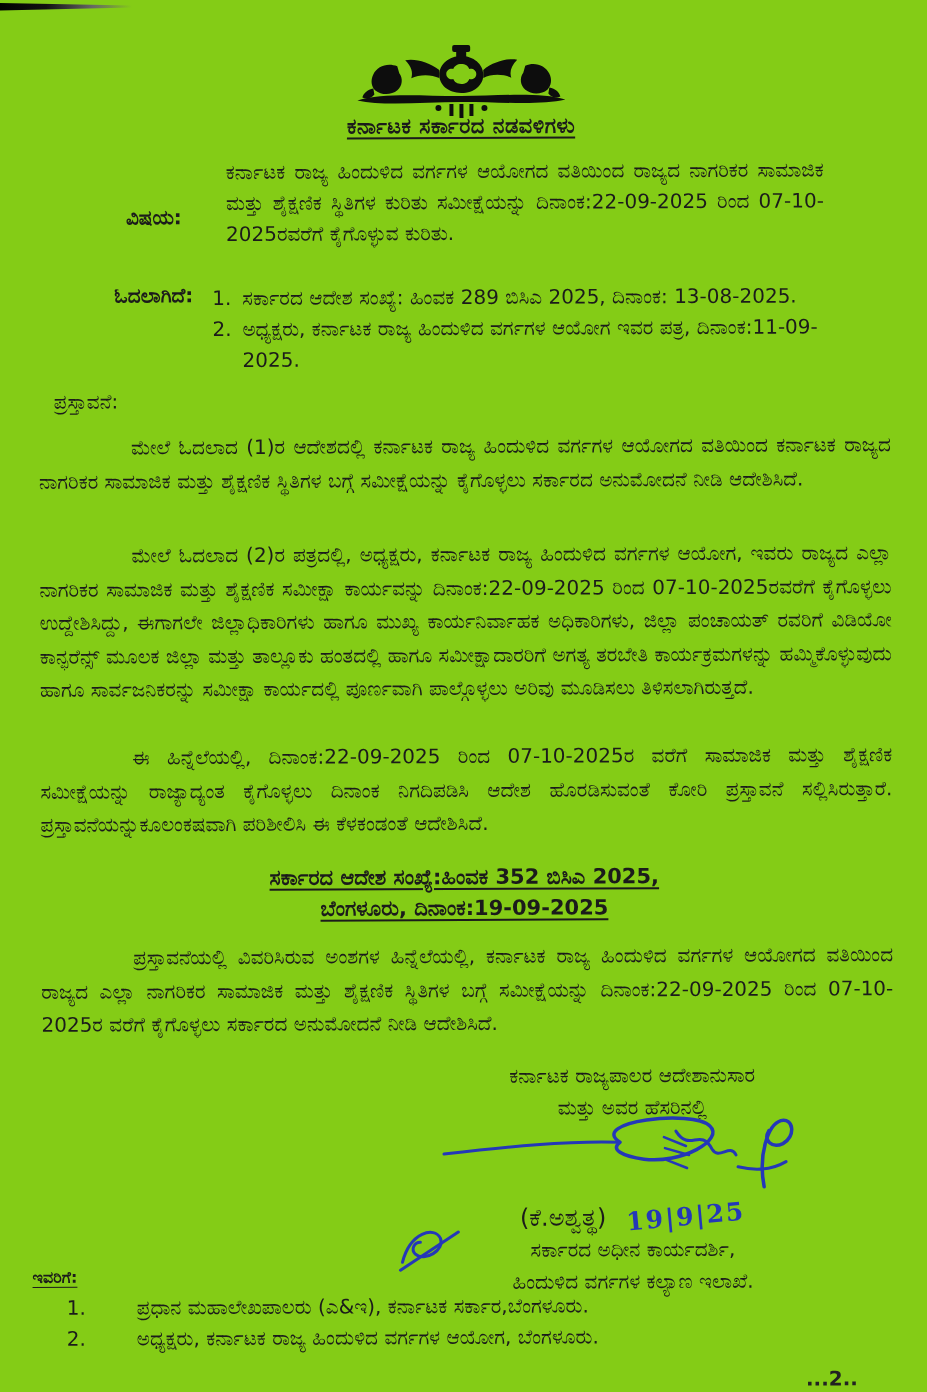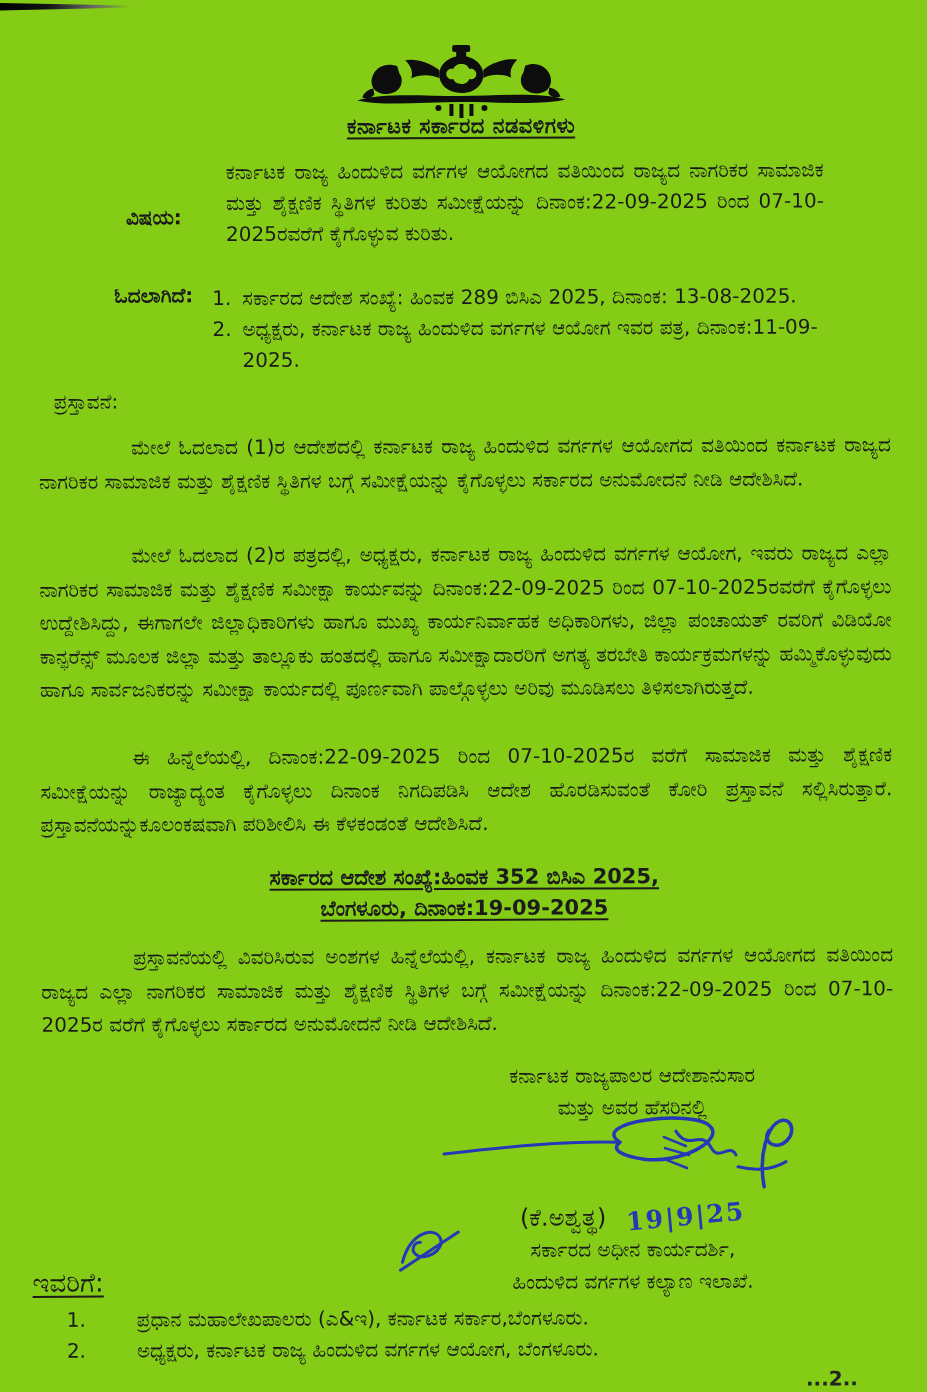--- a/index.html
+++ b/index.html
@@ -81,21 +81,21 @@
   .sig-name { font-size:24px; }
   .sig-date {
     color:#2438b8; font-size:25px; font-weight:600;
     transform:rotate(-5deg); letter-spacing:2px;
     font-family:"DejaVu Serif","Liberation Serif",serif;
   }
   .sig-squiggle { position:absolute; left:-28px; top:158px; }
 
   .distribution { position:absolute; top:1266px; left:30px; width:780px; }
   .dist-label {
-    font-weight:400; font-size:26px;
+    font-weight:700; font-size:16px;
     text-decoration:underline; text-underline-offset:4px;
   }
   .dist-list { margin:6px 0 0 0; padding:0; list-style:none; }
   .dist-item { display:flex; font-size:20px; line-height:31px; }
   .dist-num { width:36px; flex:none; text-align:left; padding-left:34px; box-sizing:content-box; }
   .dist-item .dist-num { width:70px; padding-left:34px; }
   .dist-text { flex:1; }
 
   .page-num {
     position:absolute; top:1368px; left:803px;

